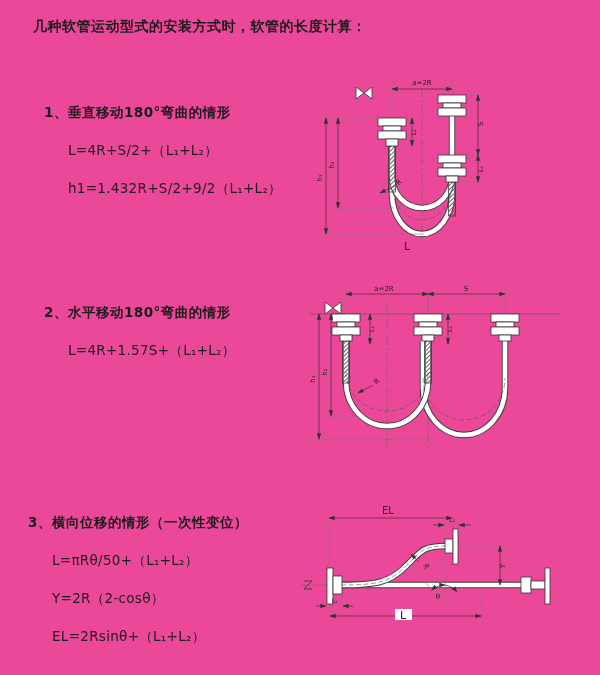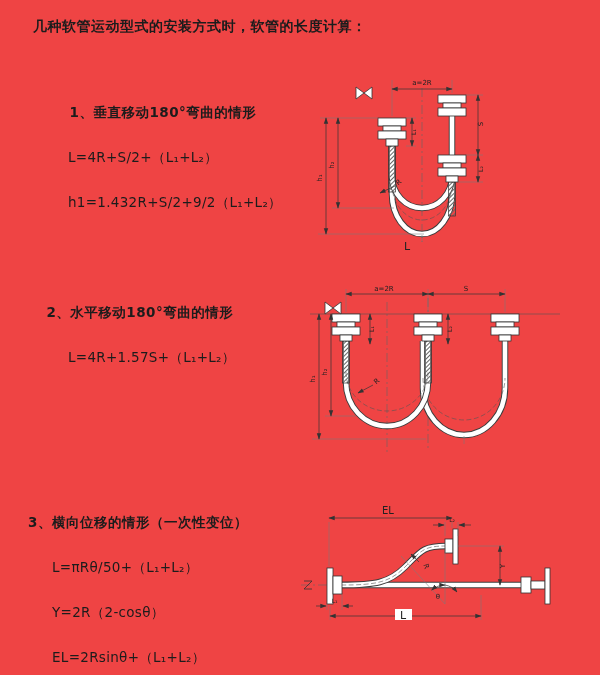--- a/index.html
+++ b/index.html
@@ -1,24 +1,24 @@
 <!DOCTYPE html>
 <html><head>
 <meta charset="utf-8">
 <style>
   html,body{margin:0;padding:0;}
   body{
     width:600px;height:675px;background:#fdfdfd;position:relative;overflow:hidden;
     font-family:"DejaVu Sans","Liberation Sans",sans-serif;color:#1c1c1c;
   }
-  .page{position:absolute;inset:0;background:#ef4444;}
+  .page{position:absolute;inset:0;background:#ec4899;}
   .title{position:absolute;left:33px;top:18px;font-size:14px;font-weight:700;letter-spacing:.5px;}
   .sec{position:absolute;}
-  .sec .heading{font-size:13.5px;font-weight:700;letter-spacing:.5px;line-height:18px;text-align:center;}
-  .sec .f{margin-left:24px;margin-top:27px;font-size:13.5px;font-weight:500;line-height:18px;letter-spacing:.3px;}
+  .sec .heading{font-size:13.5px;font-weight:700;letter-spacing:.5px;line-height:18px;}
+  .sec .f{margin-left:24px;margin-top:20px;font-size:13.5px;font-weight:500;line-height:18px;letter-spacing:.3px;}
   .sec1{left:44px;top:103px;}
   .sec2{left:44px;top:303px;}
   .sec3{left:28px;top:513px;}
   svg{position:absolute;overflow:visible;}
   #d1{left:312px;top:66px;}
   #d2{left:308px;top:284px;}
   #d3{left:295px;top:500px;}
   svg text{fill:#222;font-family:"DejaVu Sans","Liberation Sans",sans-serif;}
   .dim{stroke:#333;stroke-width:.7;fill:none;}
   .ext{stroke:#7a7a7a;stroke-width:.55;fill:none;}

